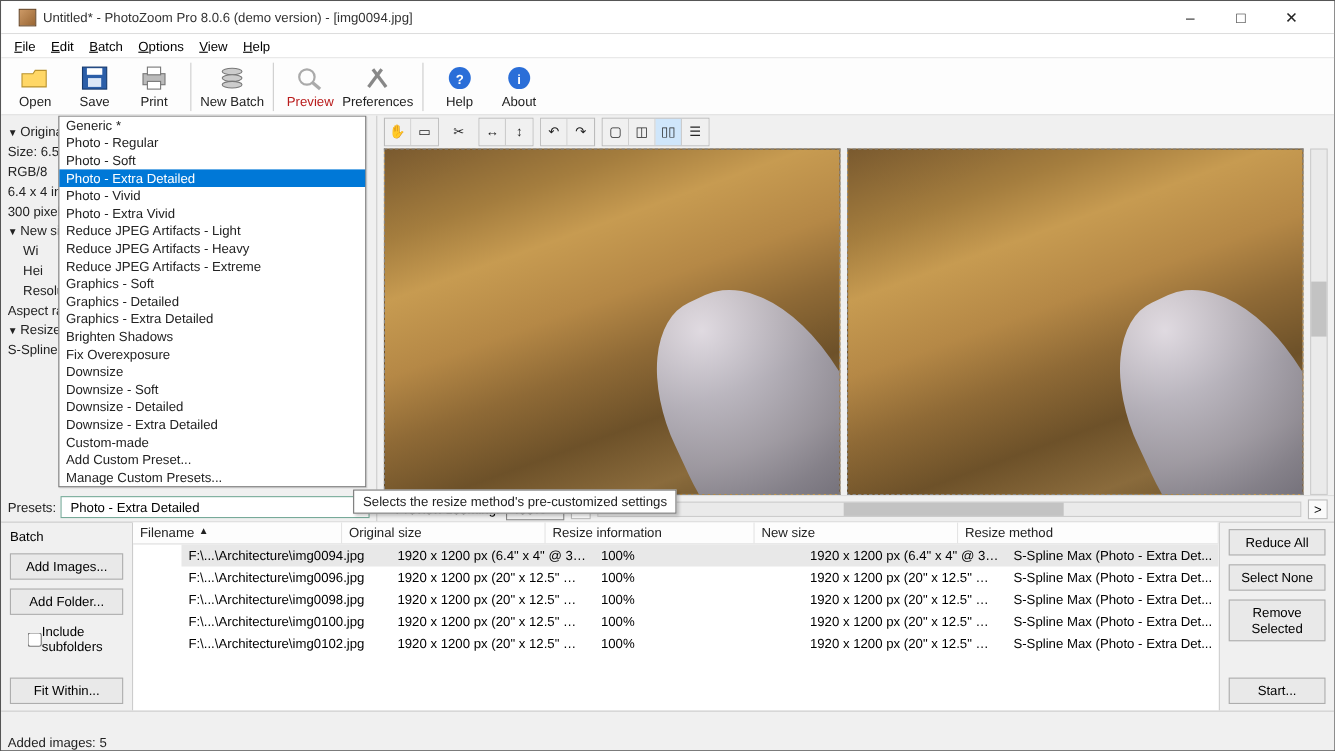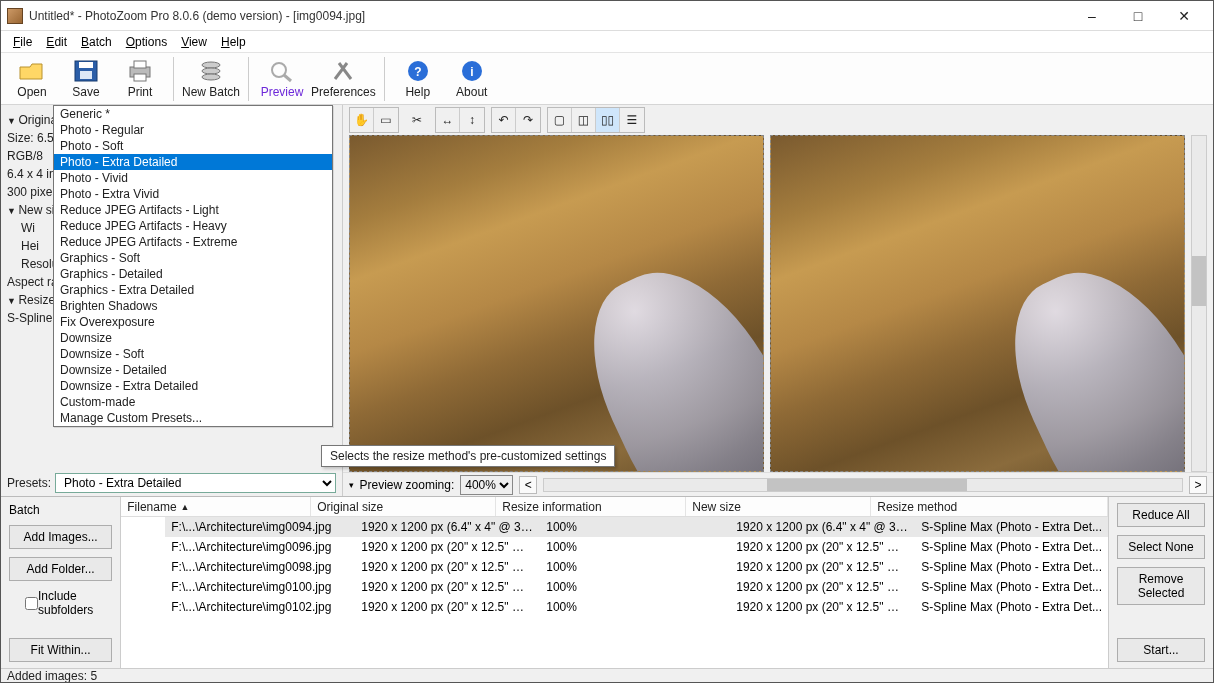--- a/index.html
+++ b/index.html
@@ -1,26 +1,26 @@
 <!DOCTYPE html>
 <html><head>
 <meta charset="utf-8">
 <style>
 * { box-sizing: border-box; margin: 0; padding: 0; font-family: "Segoe UI", Tahoma, sans-serif; font-size: 12px; }
 body { background: #f0f0f0; width: 1214px; height: 683px; overflow: hidden; display: flex; flex-direction: column; border: 1px solid #555; }
-.titlebar { height: 30px; background: #fff; display: flex; align-items: center; padding: 0 6px; border-bottom: 1px solid #ddd; }
+.titlebar { height: 30px; background: #fff; display: flex; align-items: center; padding: 0 16px; border-bottom: 1px solid #ddd; }
 .titlebar .app-icon { width: 16px; height: 16px; margin-right: 6px; background: linear-gradient(135deg,#c96,#963); border:1px solid #642; }
 .titlebar .title { flex: 1; color: #333; }
 .titlebar .winbtn { width: 46px; height: 30px; display:flex; align-items:center; justify-content:center; font-size:14px; color:#222; }
 .menubar { height: 22px; background:#fff; display:flex; align-items:center; padding:0 6px; gap:2px; border-bottom:1px solid #e4e4e4; }
 .menubar .menuitem { padding: 2px 6px; }
 .menubar .menuitem u { text-decoration: underline; }
 .toolbar { height: 52px; background:#fdfdfd; display:flex; align-items:center; padding:2px 6px; gap:4px; border-bottom:1px solid #d5d5d5; }
 .toolbtn { display:flex; flex-direction:column; align-items:center; justify-content:center; min-width:50px; height:50px; color:#222; }
-.toolbtn.disabled { color:#6d28d9; }
+.toolbtn.disabled { color:#b91c1c; }
 .toolbtn .icon { width:28px; height:24px; margin-bottom:2px; }
 .toolbar .sep { width:1px; height:44px; background:#ccc; margin:0 4px; }
 .workarea { flex:1; display:flex; position:relative; background:#f0f0f0; overflow:hidden; }
 .leftpanel { width:342px; background:#f0f0f0; border-right:1px solid #ccc; position:relative; padding:4px 6px; font-size:12px; color:#222; }
 .leftpanel .line { margin:4px 0; white-space:nowrap; overflow:hidden; text-overflow:ellipsis; }
 .leftpanel .hdr::before { content:"▼ "; font-size:9px; }
 .presets-row { position:absolute; bottom:3px; left:6px; right:6px; display:flex; align-items:center; gap:4px; }
 .presets-row .label{ }
 .presets-row select{ flex:1; border:1px solid #7a9; background:#fff; height:20px; font-size:12px; padding:0 4px;}
 .dropdown { position:absolute; top:0; left:52px; width:280px; background:#fff; border:1px solid #767676; z-index:50; box-shadow: 1px 1px 0 rgba(0,0,0,.1); }
@@ -44,28 +44,28 @@
 .zoom-row select{border:1px solid #888;height:20px;font-size:12px;}
 .zoom-row .navbtn{width:18px;height:18px;text-align:center;line-height:16px;border:1px solid #bbb;background:#fafafa;}
 .tooltip { position:absolute; top:340px; left:320px; z-index:60; background:#fff; border:1px solid #767676; padding:3px 8px; font-size:12px; color:#222; box-shadow:2px 2px 3px rgba(0,0,0,.2);}
 .batcharea { height:172px; background:#f0f0f0; border-top:1px solid #bbb; display:flex; }
 .batch-left{width:138px;padding:6px 8px;display:flex;flex-direction:column;gap:8px;}
 .batch-left .blabel{font-size:12px;}
 .btn{background:#e9e9e9;border:1px solid #adadad;padding:4px 6px;text-align:center;}
 .batch-left .check{display:flex;align-items:center;gap:0;padding-left:16px;}
 .batch-table{flex:1;border-left:1px solid #ccc;border-right:1px solid #ccc;background:#fff;display:flex;flex-direction:column;}
 .batch-table .thead{display:flex;background:#fdfdfd;border-bottom:1px solid #ddd;height:20px;}
-.batch-table .th{padding:2px 6px;border-right:1px solid #e4e4e4;font-size:12px;color:#222;display:flex;align-items:center;gap:4px;}
+.batch-table .th{padding:2px 6px;border-right:1px solid #e4e4e4;font-size:12px;color:#222;display:flex;gap:4px;}
 .batch-table .tbody{flex:1;overflow:auto;padding-left:44px;}
 .batch-table .tr{display:flex;height:20px;align-items:center;}
 .batch-table .tr.sel{background:#e8e8e8;}
 .batch-table .td{padding:1px 6px;font-size:12px;white-space:nowrap;overflow:hidden;text-overflow:ellipsis;}
 .col-fn{width:190px;} .col-os{width:185px;} .col-ri{width:190px;} .col-ns{width:185px;} .col-rm{flex:1;}
 .batch-right{width:120px;padding:6px 8px;display:flex;flex-direction:column;gap:8px;}
-.statusbar{height:14px;background:#f0f0f0;border-top:1px solid #ccc;display:flex;align-items:flex-start;padding:0 6px;font-size:12px;color:#222;}
+.statusbar{height:36px;background:#f0f0f0;border-top:1px solid #ccc;display:flex;align-items:flex-end;padding:0 6px;font-size:12px;color:#222;}
 .tri{font-size:9px;}
 svg{display:block;}
 </style>
 </head>
 <body>
 
 <div class="titlebar">
   <span class="app-icon"></span>
   <span class="title">Untitled* - PhotoZoom Pro 8.0.6 (demo version) - [img0094.jpg]</span>
   <div class="winbtn">–</div>
@@ -194,20 +194,21 @@
         <div class="item">Graphics - Soft</div>
         <div class="item">Graphics - Detailed</div>
         <div class="item">Graphics - Extra Detailed</div>
         <div class="item">Brighten Shadows</div>
         <div class="item">Fix Overexposure</div>
         <div class="item">Downsize</div>
         <div class="item">Downsize - Soft</div>
         <div class="item">Downsize - Detailed</div>
         <div class="item">Downsize - Extra Detailed</div>
         <div class="item">Custom-made</div>
+        <div class="item">Add Custom Preset...</div>
         <div class="item">Manage Custom Presets...</div>
       </div>
   </div>
 
   <div class="rightpanel">
     <div class="preview-toolbar">
       <div class="ptgroup">
         <div class="ptbtn">
             <span>✋</span>
           </div>

